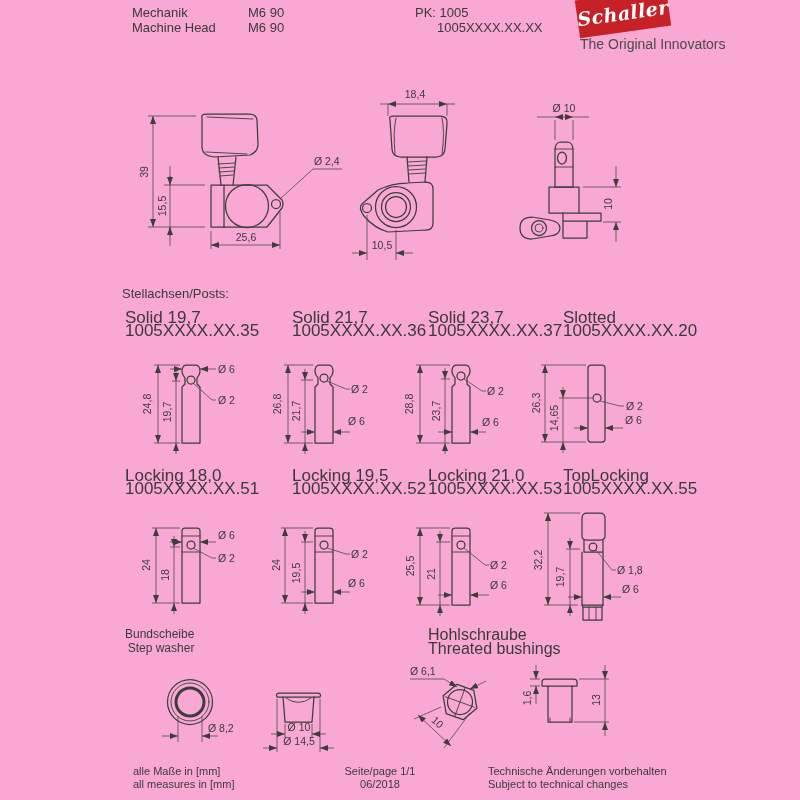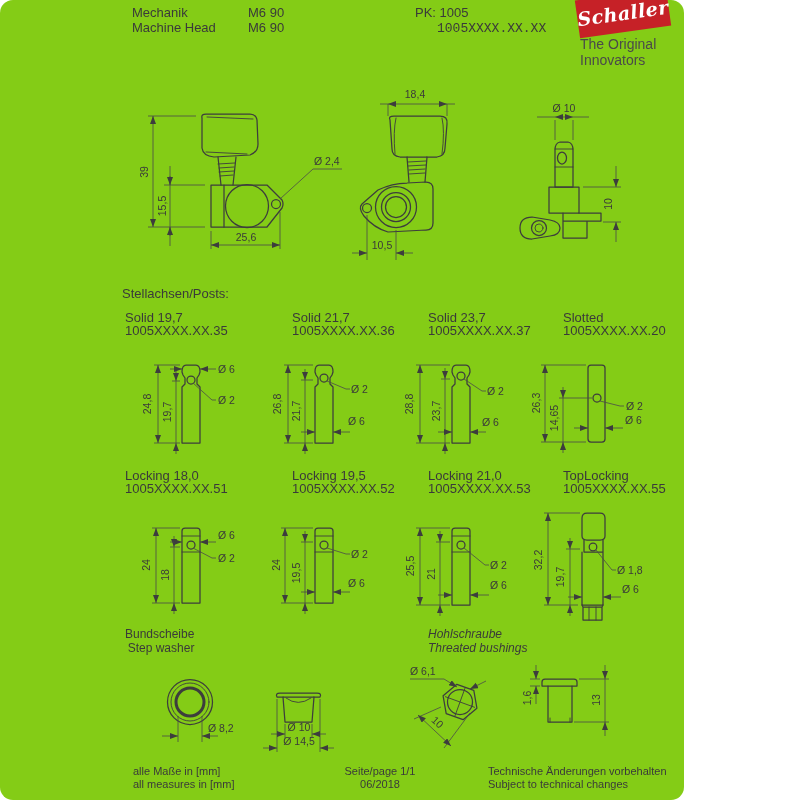--- a/index.html
+++ b/index.html
@@ -1,20 +1,20 @@
 <!DOCTYPE html>
 <html><head>
 <meta charset="utf-8">
 <style>
   html,body{margin:0;padding:0;background:#fff;}
-  #sheet{position:relative;width:684px;height:800px;background:#84cc16;overflow:hidden;
-         font-family:"Liberation Sans",sans-serif;color:#3a3a3a;border-radius:13px;}
+  #sheet{position:relative;width:800px;height:800px;background:#f9a8d4;overflow:hidden;
+         font-family:"Liberation Sans",sans-serif;color:#3a3a3a;}
   .abs{position:absolute;}
   .hdr{font-size:13px;line-height:15px;white-space:pre;}
-  .lbl{font-size:13px;line-height:12.5px;white-space:pre;}
+  .lbl{font-size:17px;line-height:12.5px;white-space:pre;}
   .sect{font-size:13px;}
   .foot{font-size:11px;line-height:12.5px;white-space:pre;}
   .center{text-align:center;}
   svg{position:absolute;overflow:visible;}
   svg .out{fill:none;stroke:#3d3d3d;stroke-width:1.25;stroke-linejoin:round;stroke-linecap:round;}
   svg .thin{fill:none;stroke:#3d3d3d;stroke-width:0.9;stroke-linejoin:round;stroke-linecap:round;}
   svg .dim{fill:none;stroke:#4a4a4a;stroke-width:0.8;}
   svg .dtx{font:10.5px "Liberation Sans",sans-serif;fill:#3a3a3a;}
   .logo{position:absolute;left:577px;top:-6px;width:92px;height:38px;background:#c62127;
         transform:rotate(-8deg);display:flex;align-items:center;justify-content:center;}
@@ -33,21 +33,21 @@
         <path d="M0,0 L8,3 L0,6 Z" fill="#3d3d3d"></path>
       </marker>
       <pattern id="kn" width="4" height="4" patternUnits="userSpaceOnUse">
         <path d="M0,4 L4,0 M0,0 L4,4" stroke="#3d3d3d" stroke-width="0.7"></path>
       </pattern>
     </defs>
   </svg>
 
   <div class="abs hdr" style="left:132px;top:5px;"><span>Mechanik</span><br><span>Machine Head</span></div>
   <div class="abs hdr" style="left:248px;top:5px;"><span>M6 90</span><br><span>M6 90</span></div>
-  <div class="abs hdr" style="left:415px;top:5px;"><span>PK: 1005</span><br><span style="padding-left:22px;font-family:Liberation Mono, monospace;">1005XXXX.XX.XX</span></div>
+  <div class="abs hdr" style="left:415px;top:5px;"><span>PK: 1005</span><br><span style="padding-left:22px;">1005XXXX.XX.XX</span></div>
   <div class="logo">
       <span>Schaller</span>
     </div>
   <div class="tagline">The Original Innovators</div>
 
   <svg style="left:130px;top:108px;" width="215" height="152" viewBox="0 0 215 152">
     <g>
       <path class="out" d="M72,10 Q71,6 76,6 L120,6 Q126,6 127,12 L128,36 Q128,44 120,47 L84,49 Q73,48 72,40 Z"></path>
       <path class="thin" d="M77,9 L123,11 M76,44 L117,46"></path>
       <path class="out" d="M88,49 L91,77 M106,49 L103,77"></path>
@@ -281,21 +281,21 @@
     <line class="dim" x1="42" y1="108" x2="42" y2="97" marker-end="url(#ar)"></line>
     <text class="dtx" text-anchor="middle" transform="rotate(-90 33 69)" x="33" y="72">19,7</text>
     <path class="dim" d="M68,42 L84,62 L88,62"></path>
     <text class="dtx" x="89" y="66">Ø 1,8</text>
     <line class="dim" x1="40" y1="89" x2="54" y2="89" marker-end="url(#ar)"></line>
     <line class="dim" x1="93" y1="89" x2="75" y2="89" marker-end="url(#ar)"></line>
     <text class="dtx" x="94" y="85">Ø 6</text>
   </svg>
 
   <div class="abs lbl" style="left:125px;top:628px;font-size:12px;line-height:13.5px;text-align:right;"><span>Bundscheibe</span><br><span>Step washer</span></div>
-  <div class="abs lbl" style="left:428px;top:628px;font-size:12px;line-height:13.5px;font-style:italic;"><span>Hohlschraube</span><br><span>Threated bushings</span></div>
+  <div class="abs lbl" style="left:428px;top:628px;font-size:16px;line-height:13.5px;"><span>Hohlschraube</span><br><span>Threated bushings</span></div>
 
   <svg style="left:158px;top:670px;" width="92" height="80" viewBox="0 0 92 80">
     <circle class="out" cx="32" cy="32" r="22.5"></circle>
     <circle class="thin" cx="32" cy="32" r="19"></circle>
     <circle cx="32" cy="32" r="14" fill="none" stroke="#3d3d3d" stroke-width="3"></circle>
     <path class="dim" d="M20,46 L20,72 M44,46 L44,72"></path>
     <line class="dim" x1="4" y1="66" x2="20" y2="66" marker-end="url(#ar)"></line>
     <line class="dim" x1="60" y1="66" x2="44" y2="66" marker-end="url(#ar)"></line>
     <text class="dtx" x="50" y="62">Ø 8,2</text>
   </svg>

